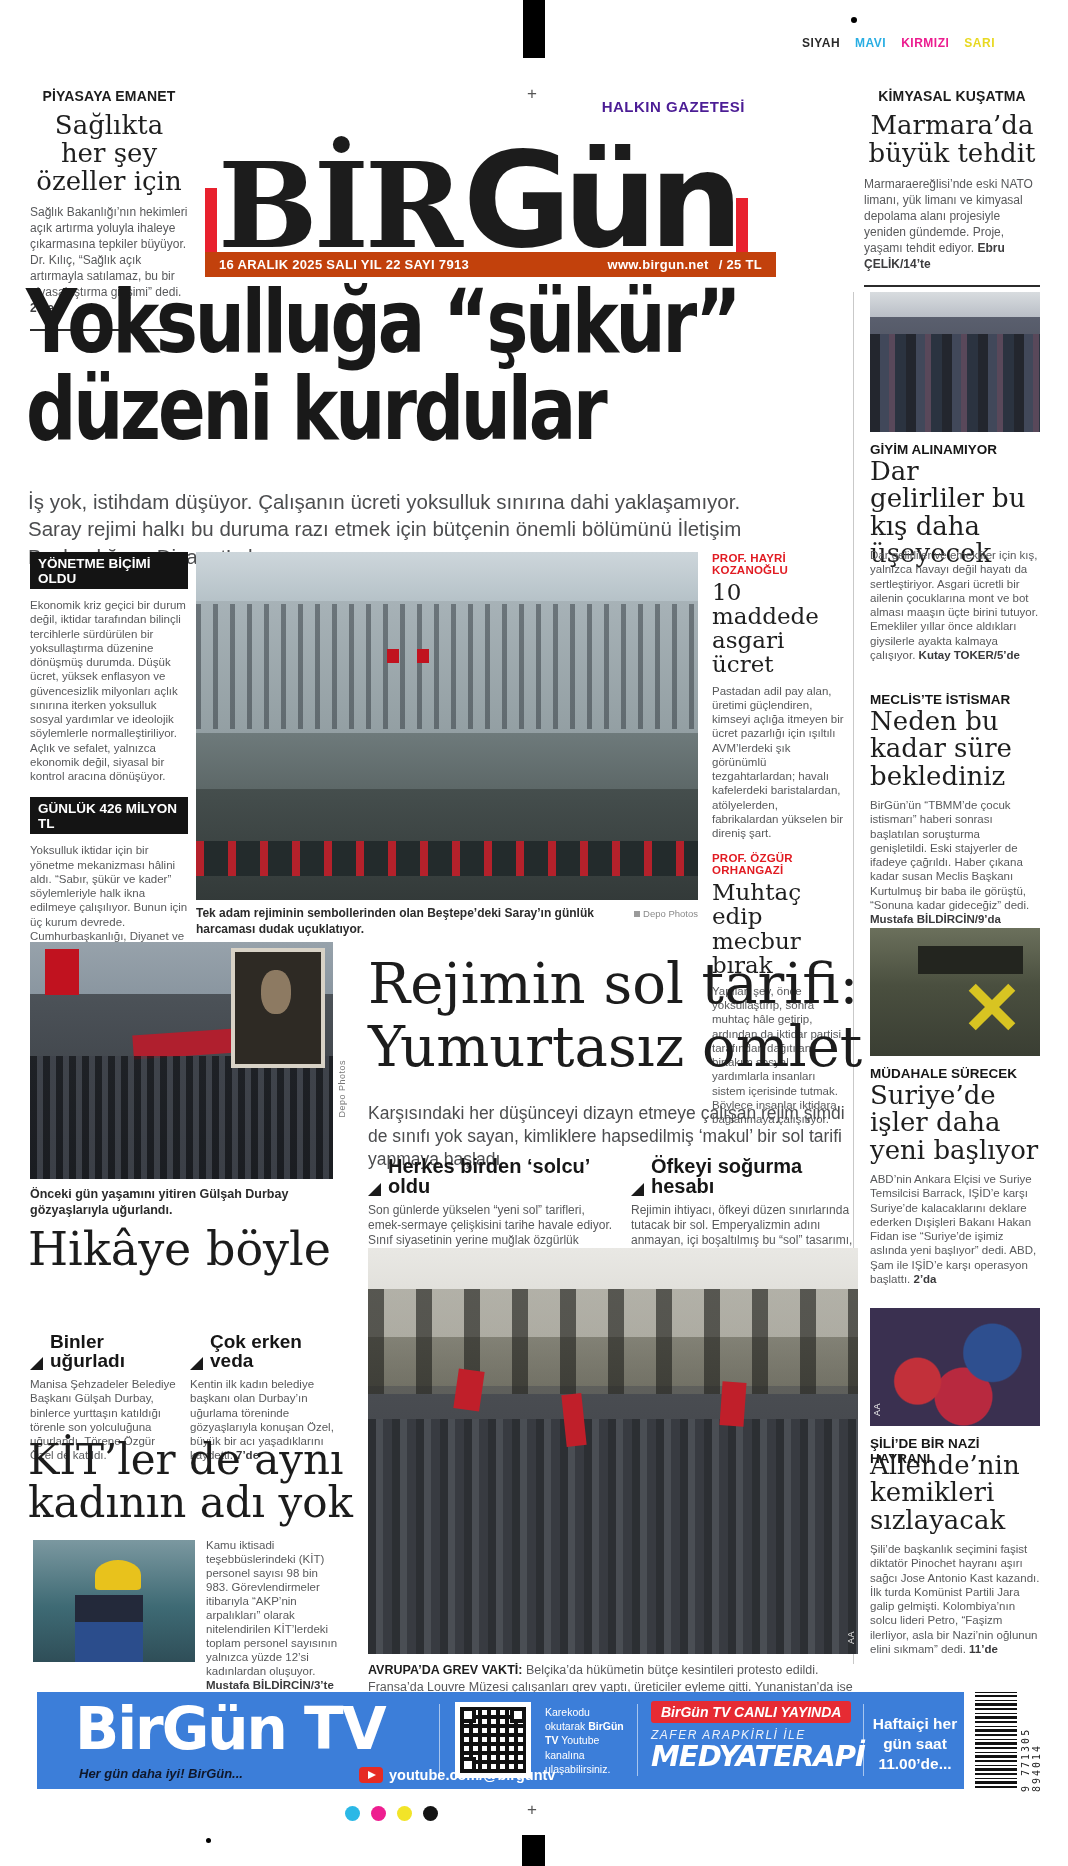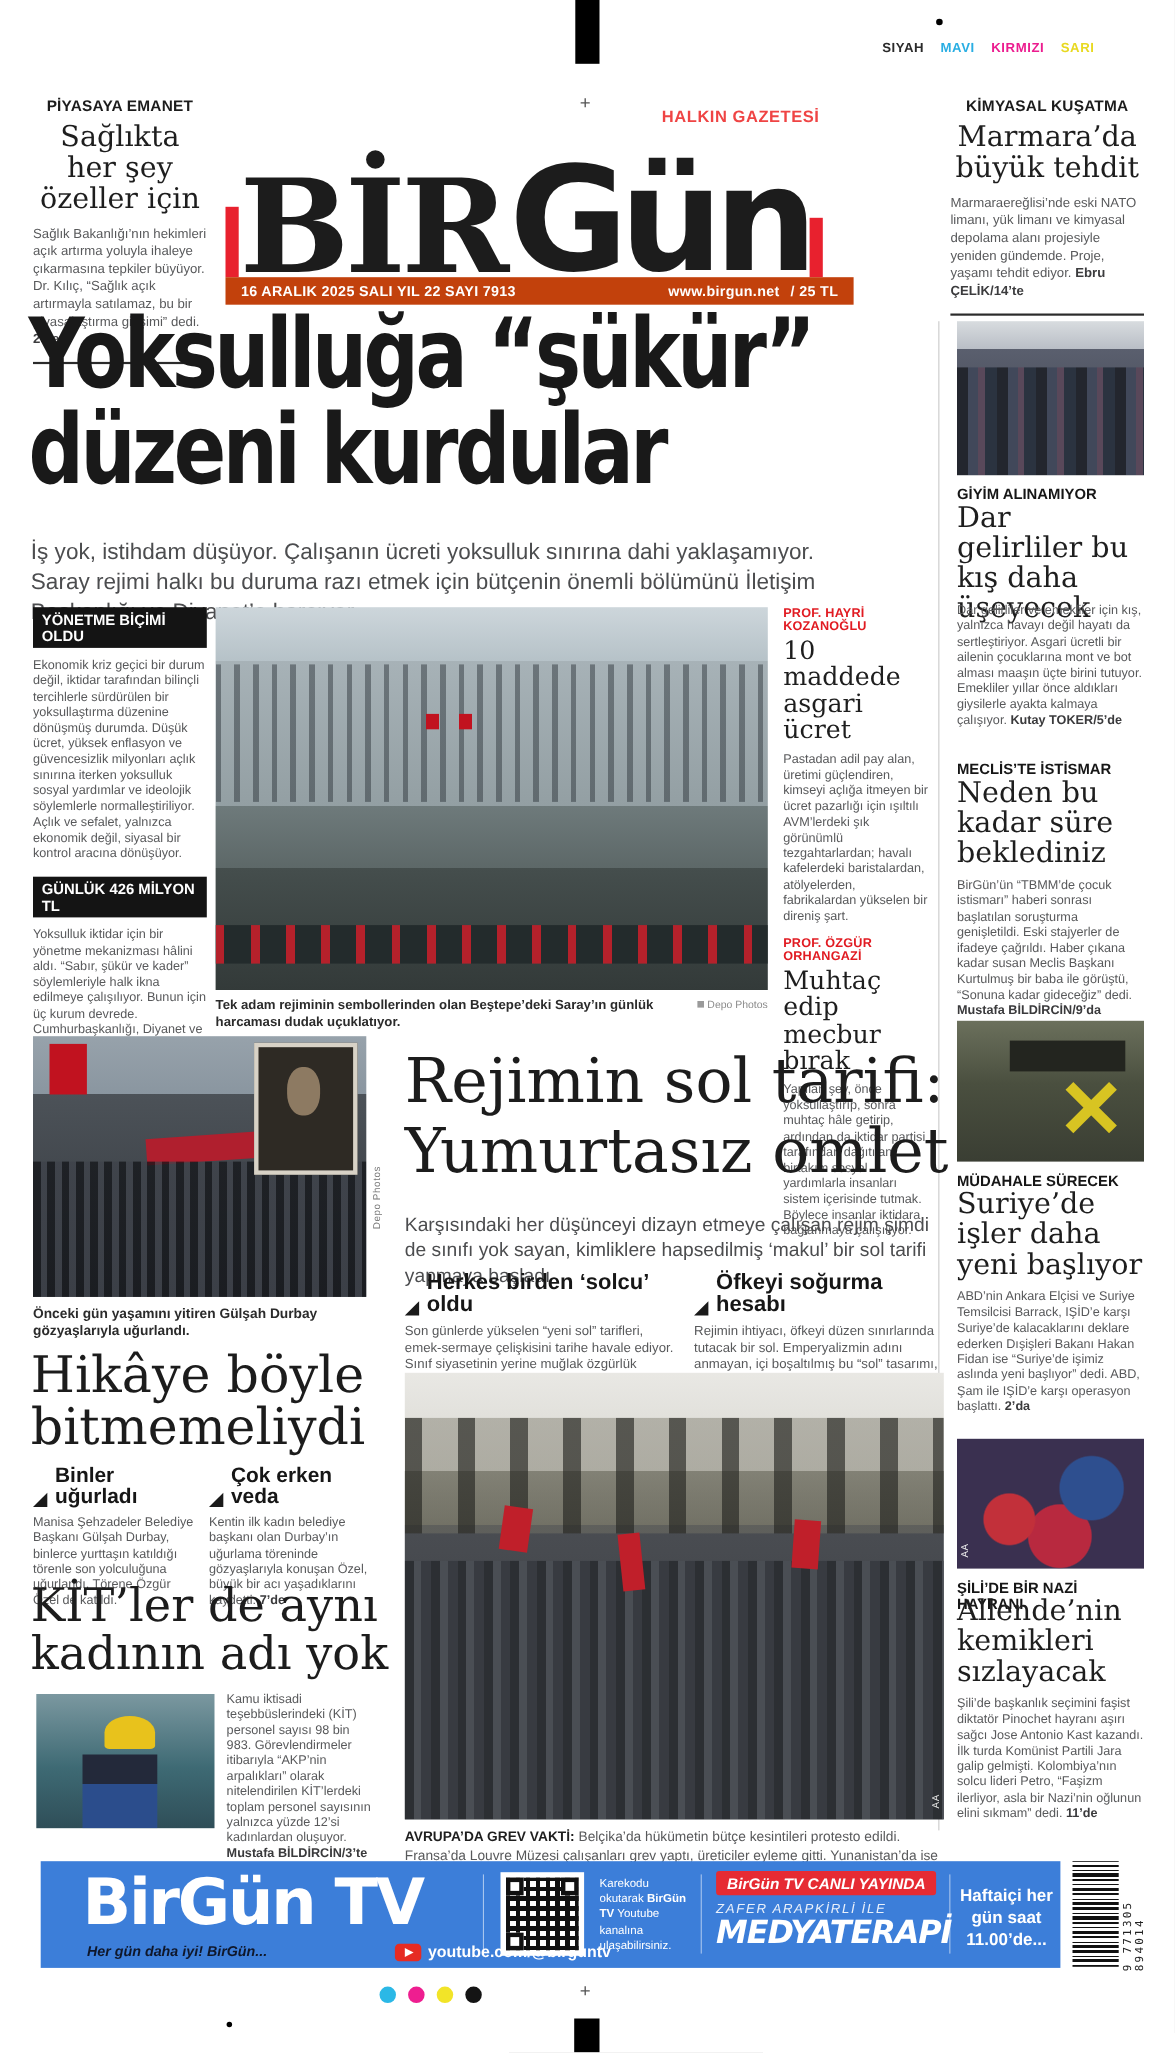--- a/index.html
+++ b/index.html
@@ -17,21 +17,21 @@
   .cmyk span{width:15px;height:15px;border-radius:50%;display:block;}
   .c-c{background:#2bb8e6}.c-m{background:#ee1e90}.c-y{background:#f2e428}.c-k{background:#141414}
 
   
   .mh-story{width:158px;}
   .mh-kicker{font-size:14px;font-weight:800;text-align:center;color:#1c1c1c;letter-spacing:.2px;}
   .mh-head{font-family:"DejaVu Serif","Liberation Serif",serif;font-size:26px;line-height:1.08;text-align:center;color:#1e1e1e;margin-top:7px;}
   .mh-body{font-size:12px;line-height:1.33;color:#58595b;margin-top:10px;}
   .mh-body b{color:#3c3c3e;}
   .mh-rule{border-bottom:2px solid #2b2b2b;}
-  .slogan{font-size:15px;font-weight:800;letter-spacing:.5px;color:#ef4444;text-align:right;}
+  .slogan{font-size:15px;font-weight:800;letter-spacing:.5px;color:#4c1d95;text-align:right;}
   .logo{display:flex;align-items:flex-end;line-height:.78;}
   .logo-serif{font-family:"DejaVu Serif","Liberation Serif",serif;font-weight:700;font-size:118px;color:#1c1c1c;letter-spacing:-4px;}
   .logo-sans{font-family:"DejaVu Sans",sans-serif;font-weight:800;font-size:132px;color:#1c1c1c;letter-spacing:-8px;margin-left:4px;}
   .red{background:#e8212e;}
   .datebar{background:#c2410c;color:#fff;display:flex;justify-content:space-between;align-items:center;
            font-size:13px;font-weight:700;padding:0 14px;letter-spacing:.3px;gap:16px;}
   .datebar .site{margin-right:10px;}
 
   
   .lead-line{font-family:"DejaVu Sans",sans-serif;font-weight:700;font-size:88px;letter-spacing:-4px;
@@ -244,21 +244,20 @@
     <div class="coffin"></div>
     <div class="crowd"></div>
     <div class="portrait">
         <i></i>
       </div>
   </div>
   <div class="abs vcredit" style="left:337px;top:1060px;">Depo Photos</div>
   <div class="abs caption" style="left:30px;top:1186px;width:312px;font-size:12.5px;">Önceki gün yaşamını yitiren Gülşah Durbay gözyaşlarıyla uğurlandı.</div>
   <div class="abs serif-head-lg" style="left:28px;top:1206px;width:330px;font-size:46px;line-height:1.04;margin-top:20px;">
     <div>Hikâye böyle</div>
-    <div>bitmemeliydi</div>
   </div>
   <div class="abs" style="left:30px;top:1332px;width:316px;display:flex;gap:14px;">
     <div style="width:146px;">
       <div class="sub-title" style="font-size:19px;">
           <span class="tri"></span>
           <span>Binler uğurladı</span>
         </div>
       <div class="sub-body" style="font-size:11.5px;">Manisa Şehzadeler Belediye Başkanı Gülşah Durbay, binlerce yurttaşın katıldığı törenle son yolculuğuna uğurlandı. Törene Özgür Özel de katıldı.</div>
     </div>
     <div style="width:156px;">

